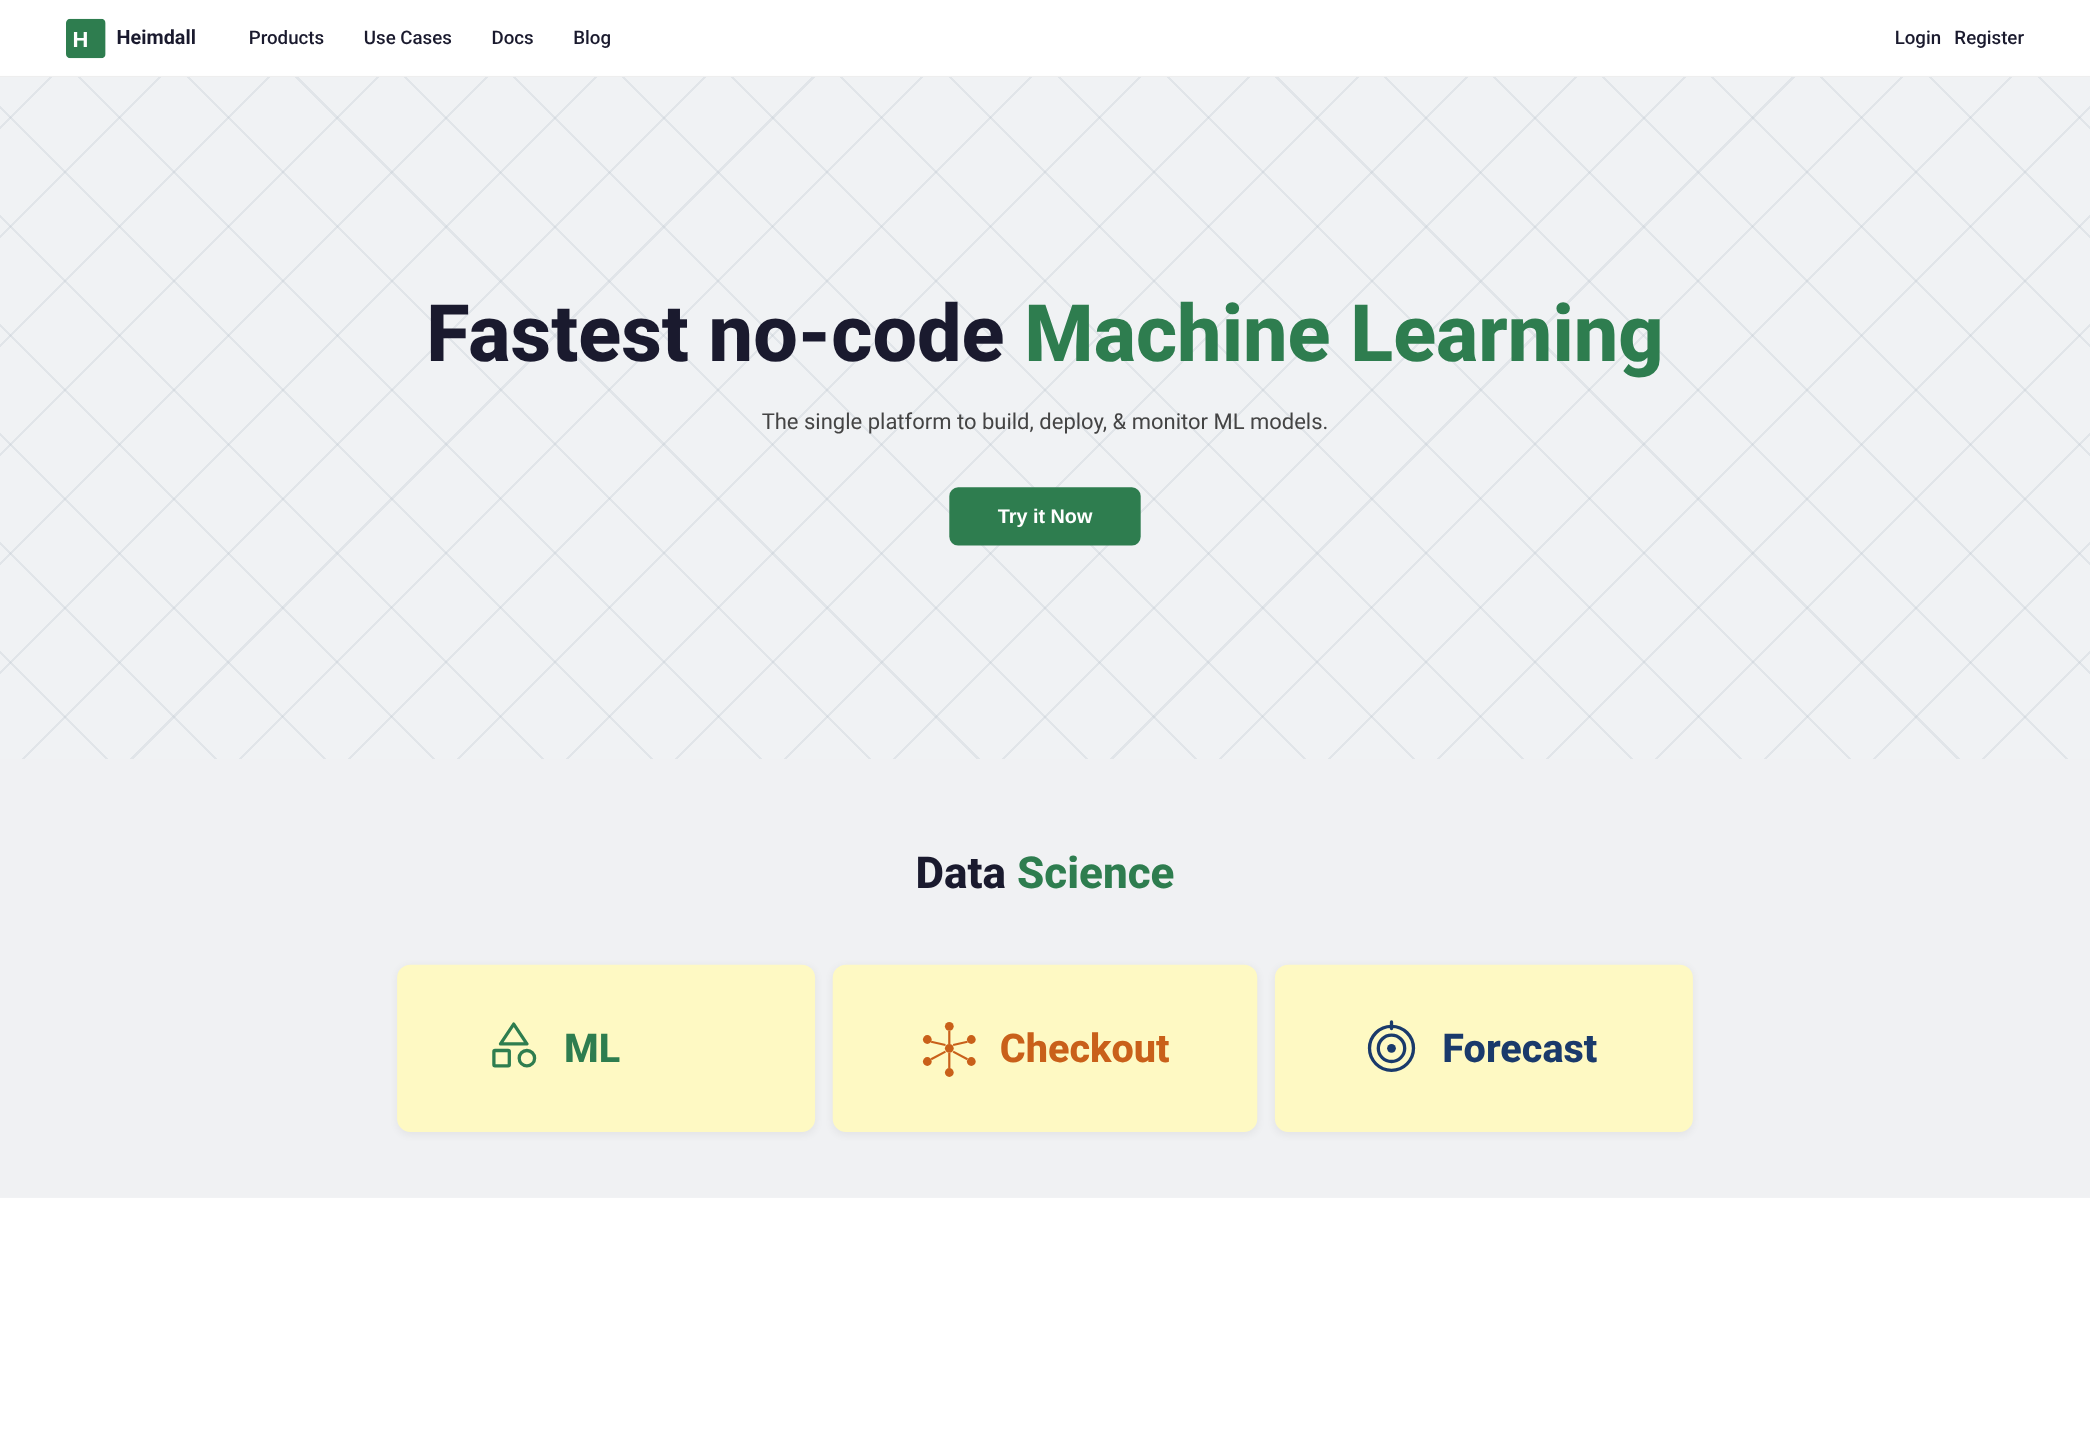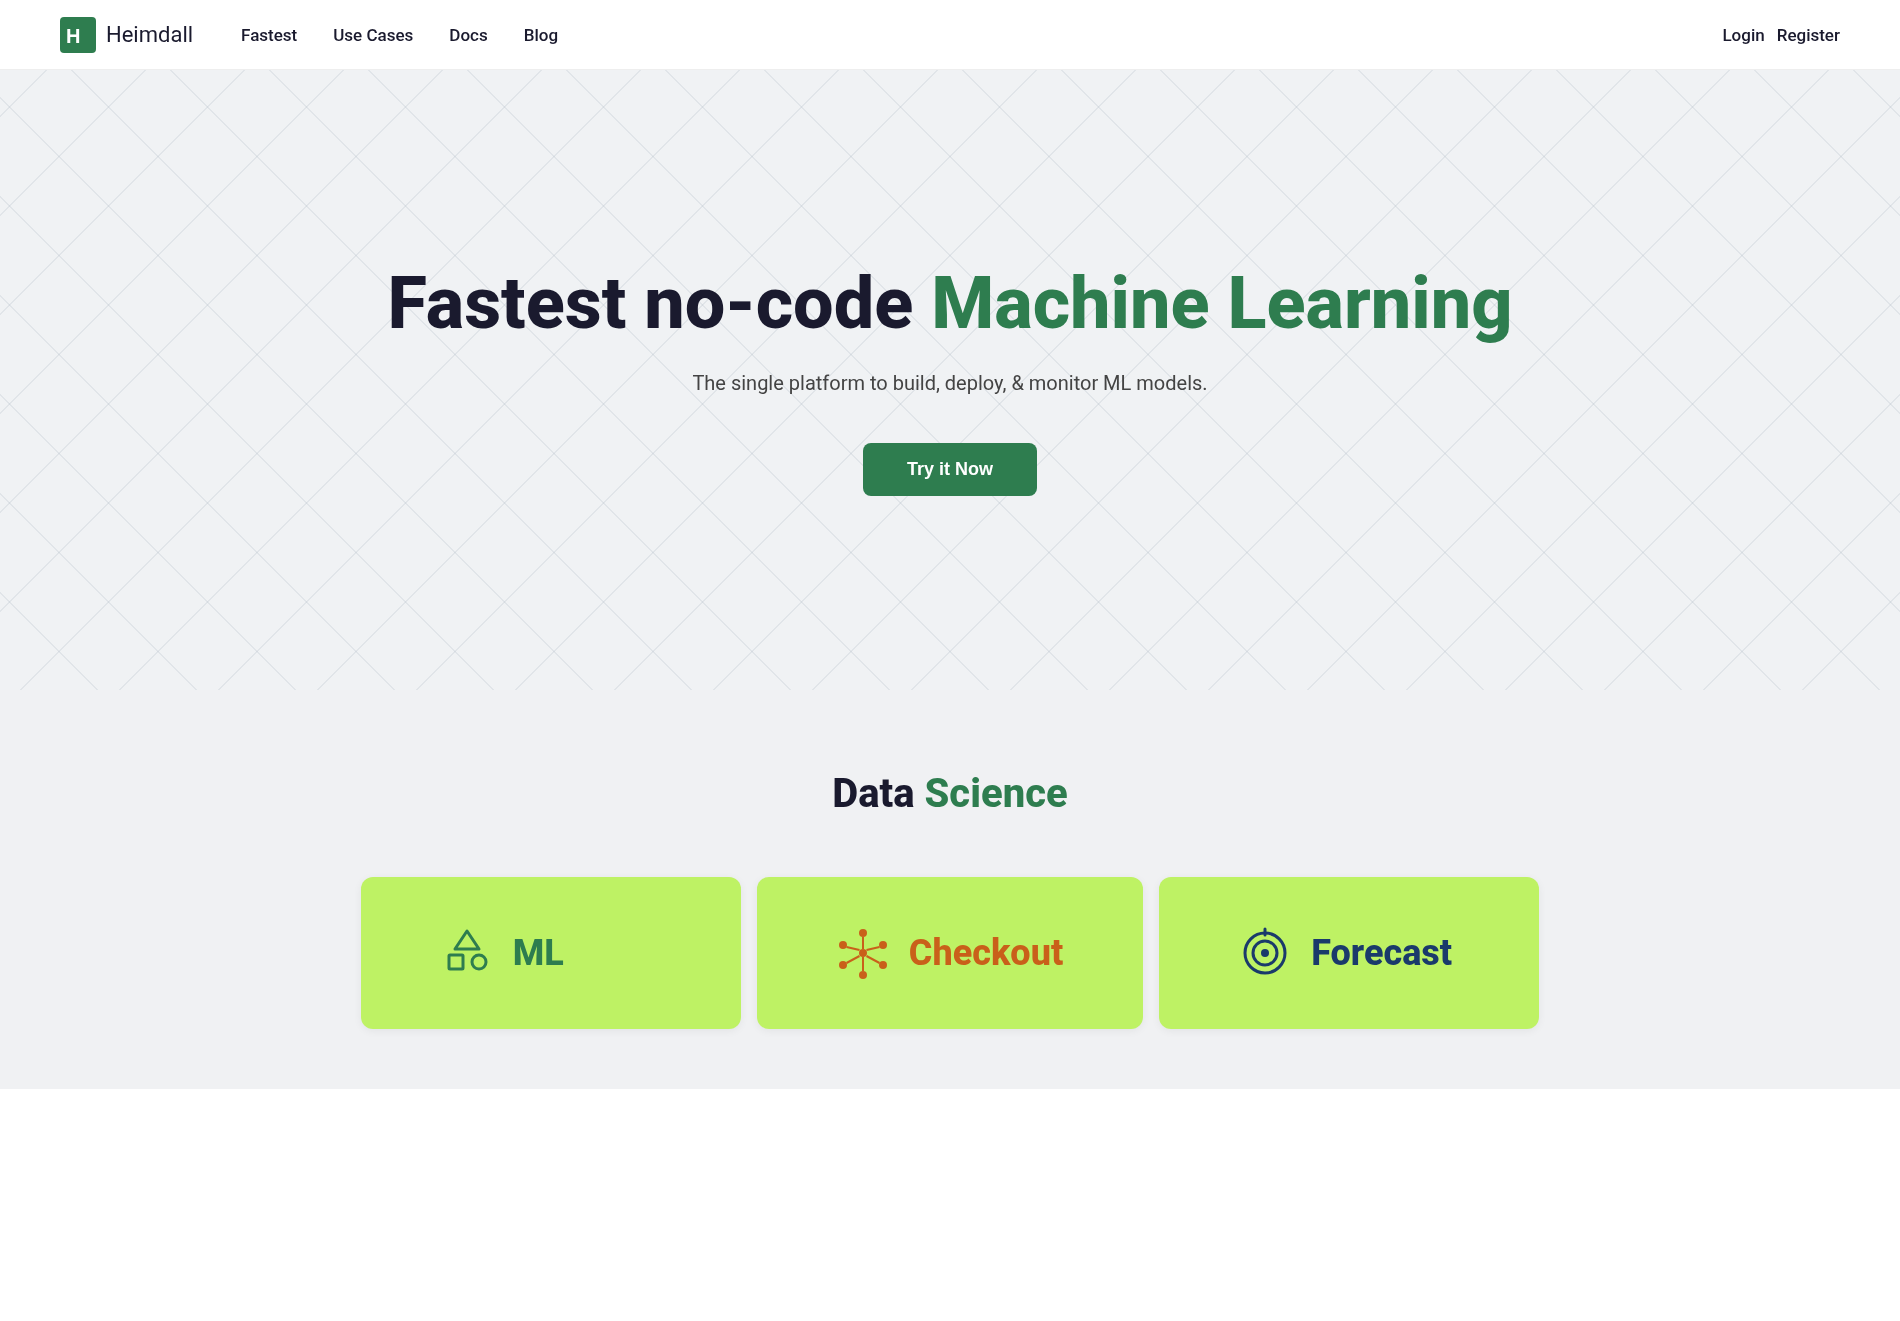--- a/index.html
+++ b/index.html
@@ -40,22 +40,22 @@
       gap: 10px;
       text-decoration: none;
     }
 
     .logo-icon {
       width: 36px;
       height: 36px;
     }
 
     .logo-text {
-      font-size: 22px;
-      font-weight: 400;
+      font-size: 18px;
+      font-weight: 700;
       color: #1a1a2e;
     }
 
     .nav-links {
       display: flex;
       align-items: center;
       gap: 36px;
       list-style: none;
     }
 
@@ -186,21 +186,21 @@
       color: #2e7d4f;
     }
 
     .ds-cards {
       display: flex;
       justify-content: center;
       gap: 0;
     }
 
     .ds-card {
-      background: #bef264;
+      background: #fef9c3;
       border-radius: 12px;
       padding: 50px 80px;
       display: flex;
       align-items: center;
       gap: 20px;
       min-width: 380px;
       margin: 0 8px;
       box-shadow: 0 2px 8px rgba(0,0,0,0.06);
     }
 
@@ -237,21 +237,21 @@
 <nav>
   <div class="nav-left">
     <a class="logo" href="#">
       <svg class="logo-icon" viewBox="0 0 36 36" fill="none" xmlns="http://www.w3.org/2000/svg">
         <rect width="36" height="36" rx="4" fill="#2e7d4f"></rect>
         <text x="6" y="26" font-size="20" font-weight="900" fill="#fff" font-family="sans-serif">H</text>
       </svg>
       <span class="logo-text">Heimdall</span>
     </a>
     <ul class="nav-links">
-      <li><a href="#">Fastest</a></li>
+      <li><a href="#">Products</a></li>
       <li><a href="#">Use Cases</a></li>
       <li><a href="#">Docs</a></li>
       <li><a href="#">Blog</a></li>
     </ul>
   </div>
   <div class="nav-right">
     <a href="#">Login</a>
     <a href="#">Register</a>
   </div>
 </nav>

